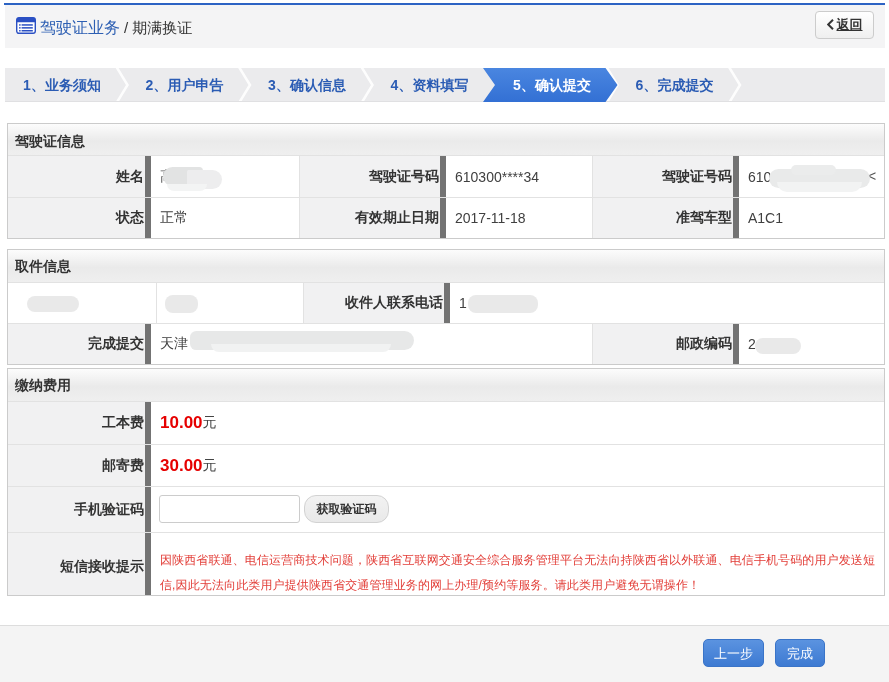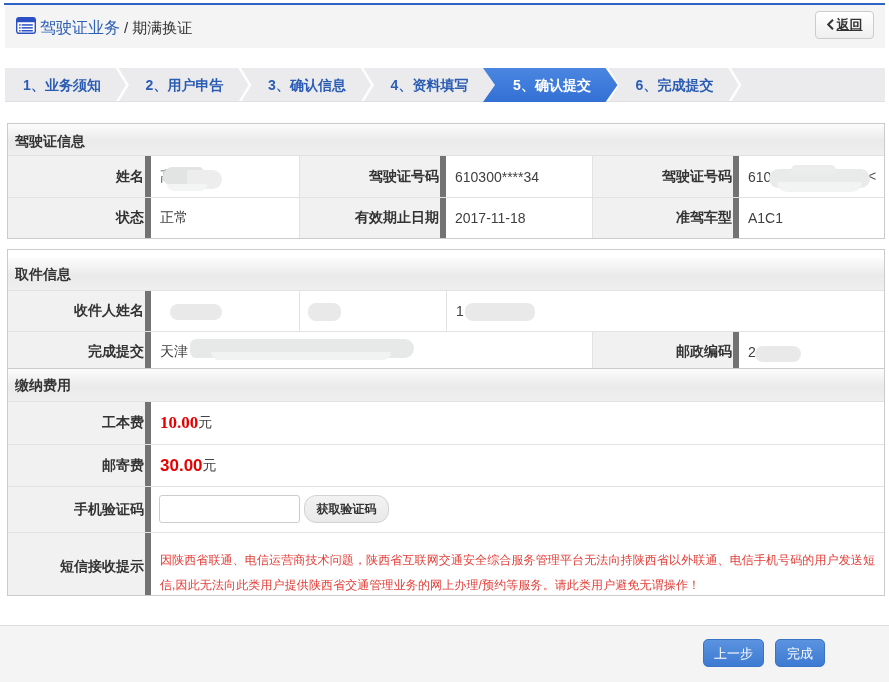--- a/index.html
+++ b/index.html
@@ -16,21 +16,21 @@
 
 #steps { left:5px; top:68px; width:880px; height:34px; }
 
 .sect { left:7px; width:878px; border:1px solid #cbcbcb; background:#fff; }
 .stitle { height:31px; line-height:31px; background:linear-gradient(180deg,#fcfcfc 0%,#eaeaea 55%,#efefef 100%); font-size:14px; font-weight:bold; color:#333; padding-left:7px; }
 .row { display:flex; border-top:1px solid #e2e2e2; }
 .lb { background:#f1f1f2; font-size:14px; font-weight:bold; color:#333; text-align:right; padding-right:1px; border-right:6px solid #737373; display:flex; align-items:center; justify-content:flex-end; }
 .vl { background:#fff; font-size:14px; color:#404040; padding-left:9px; border-right:1px solid #e2e2e2; display:flex; align-items:center; position:relative; }
 .vl:last-child { border-right:none; }
 .w143{width:143px;} .w149{width:149px;} .w146{width:146px;} .w147{width:147px;} .w145{width:145px;} .w442{width:442px;} .w733{width:733px;}
-.h41{height:41px;} .h40{height:40px;} .h42a{height:42px;font-family:Liberation Serif, serif;} .h41a{height:41px;} .h45{height:45px;} .h62{height:62px;}
+.h41{height:41px;} .h40{height:40px;} .h42a{height:42px;} .h41a{height:41px;} .h45{height:45px;} .h62{height:62px;}
 .blob { position:absolute; background:#e9e9e9; border-radius:8px; }
 .blob2 { position:absolute; background:#f2f2f2; border-radius:8px; }
 .red { color:#e60000; font-weight:bold; font-size:17px; }
 .yuan { color:#444; font-size:14px; }
 #vinput { position:absolute; left:8px; top:8px; width:141px; height:28px; border:1px solid #ccc; border-radius:3px; background:#fff; }
 #vbtn { position:absolute; left:153px; top:8px; width:85px; height:28px; border:1px solid #d2d2d2; border-radius:12px; background:linear-gradient(#f2f2f2,#e9e9e9); font-size:12px; font-weight:bold; color:#333; text-align:center; line-height:27px; }
 .notice { font-size:12px; letter-spacing:0.12px; color:#e23c36; line-height:25px; padding-left:9px; align-items:flex-start !important; padding-top:15px; }
 
 #footer { left:0; top:625px; width:889px; height:57px; background:#f4f4f4; border-top:1px solid #ddd; }
 .bluebtn { position:absolute; top:13px; height:28px; background:linear-gradient(#5b93e0,#3d7ad2); border:1px solid #3a74c8; border-radius:5px; color:#fff; font-size:13px; text-align:center; line-height:27px; }
@@ -105,29 +105,29 @@
     <div class="lb w143 h40">状态</div>
     <div class="vl w149 h40">正常</div>
     <div class="lb w146 h40">有效期止日期</div>
     <div class="vl w147 h40">2017-11-18</div>
     <div class="lb w146 h40">准驾车型</div>
     <div class="vl w145 h40">A1C1</div>
   </div>
 </div>
 
 <div class="abs sect" id="s2" style="top:249px;">
-  <div class="stitle" style="height:32px;line-height:32px;margin-top:8px;">取件信息</div>
+  <div class="stitle" style="height:32px;line-height:32px;">取件信息</div>
   <div class="row">
-    <div class="lb w143 h40">收件人姓名</div>
     <div class="vl w149 h40">
       <div class="blob" style="left:19px;top:13px;width:52px;height:16px;"></div>
     </div>
     <div class="vl w147 h40">
       <div class="blob" style="left:8px;top:12px;width:33px;height:18px;"></div>
     </div>
+    <div class="lb w146 h40">收件人联系电话</div>
     <div class="vl w145 h40">1
       <div class="blob" style="left:18px;top:12px;width:70px;height:18px;"></div>
     </div>
   </div>
   <div class="row">
     <div class="lb w143 h40">完成提交</div>
     <div class="vl w442 h40">天津
       <div class="blob" style="left:39px;top:7px;width:224px;height:19px;background:#e7e8e8;border-radius:8px 12px 12px 8px;"></div>
       <div class="blob2" style="left:60px;top:20px;width:180px;height:8px;background:#f1f2f2;border-radius:0 0 8px 8px;"></div>
     </div>

